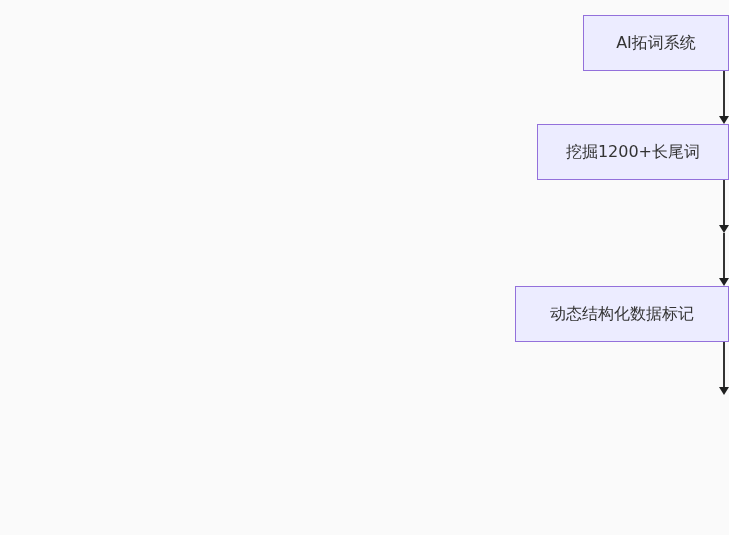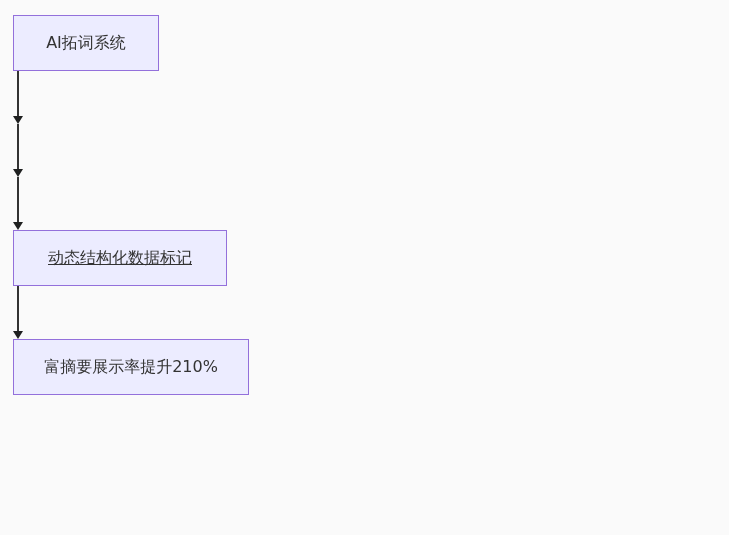--- a/index.html
+++ b/index.html
@@ -24,41 +24,41 @@
     height: 535px;
   }
   .flow {
     position: absolute;
     top: 15px;
     left: 0;
     width: 729px;
     padding-left: 13px; 
     display: flex;
     flex-direction: column;
-    align-items: flex-start;
+    align-items: flex-end;
   }
   .node {
     min-height: 56px;
     display: flex;
     align-items: center;
     justify-content: center;
     padding: 2px 28px;
     background: var(--node-fill);
     border: 1px solid var(--node-border);
     color: var(--node-text);
     font-size: 16px;
     line-height: 1.3;
     text-align: center;
     white-space: nowrap;
   }
   
   .node-0 { min-width: 146px; }
   .node-1 { min-width: 190px; }
   .node-2 { min-width: 220px; }
-  .node-3 { min-width: 214px; text-decoration: underline; }
+  .node-3 { min-width: 214px; }
   .node-4 { min-width: 236px; }
   .arrow {
     height: 53px;
     display: flex;
     flex-direction: column;
     align-items: center;
   }
   .arrow .line {
     width: 2px;
     flex: 1 1 auto;
@@ -80,20 +80,23 @@
 
     <div class="node node-0">
       <span>AI拓词系统</span>
     </div>
 
     <div class="arrow">
       <div class="line"></div>
       <div class="head"></div>
     </div>
 
+    <div class="node node-1">
+      <span>挖掘1200+长尾词</span>
+    </div>
 
     <div class="arrow">
       <div class="line"></div>
       <div class="head"></div>
     </div>
 
 
     <div class="arrow">
       <div class="line"></div>
       <div class="head"></div>
@@ -101,18 +104,15 @@
 
     <div class="node node-3">
       <span>动态结构化数据标记</span>
     </div>
 
     <div class="arrow">
       <div class="line"></div>
       <div class="head"></div>
     </div>
 
-    <div class="node node-4">
-      <span>富摘要展示率提升210%</span>
-    </div>
 
   </div>
 </div>
 
 </body></html>

